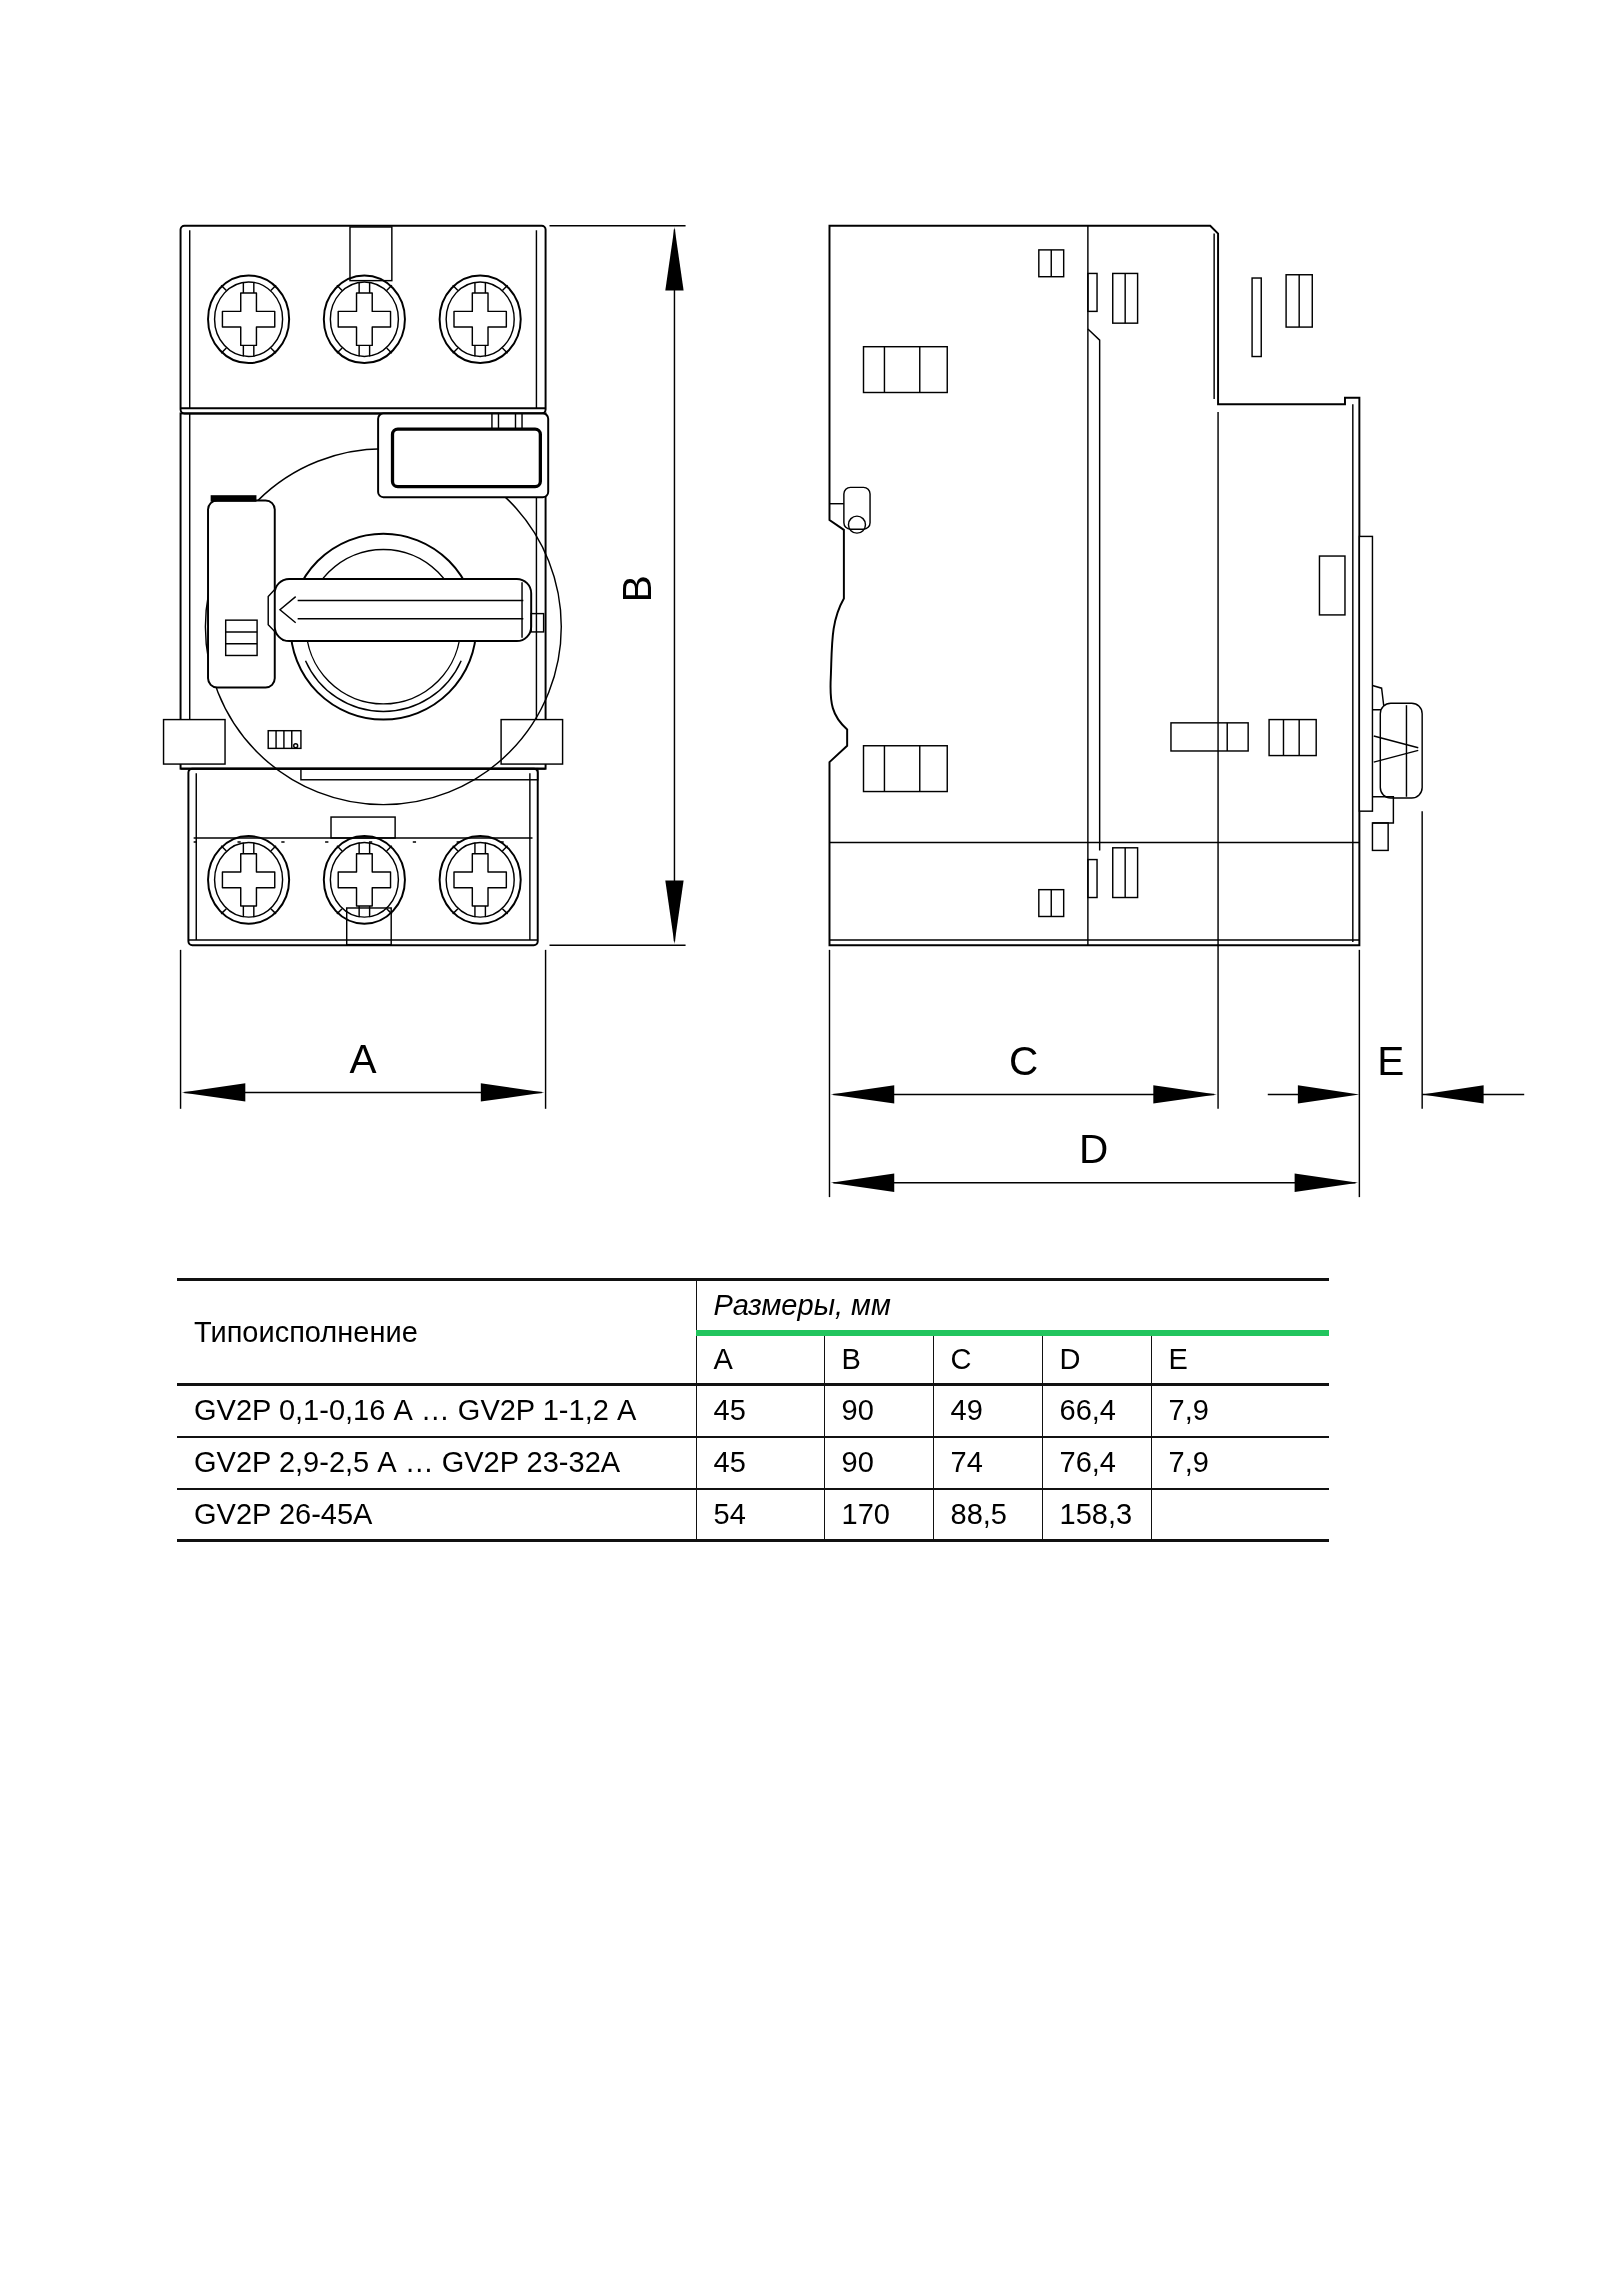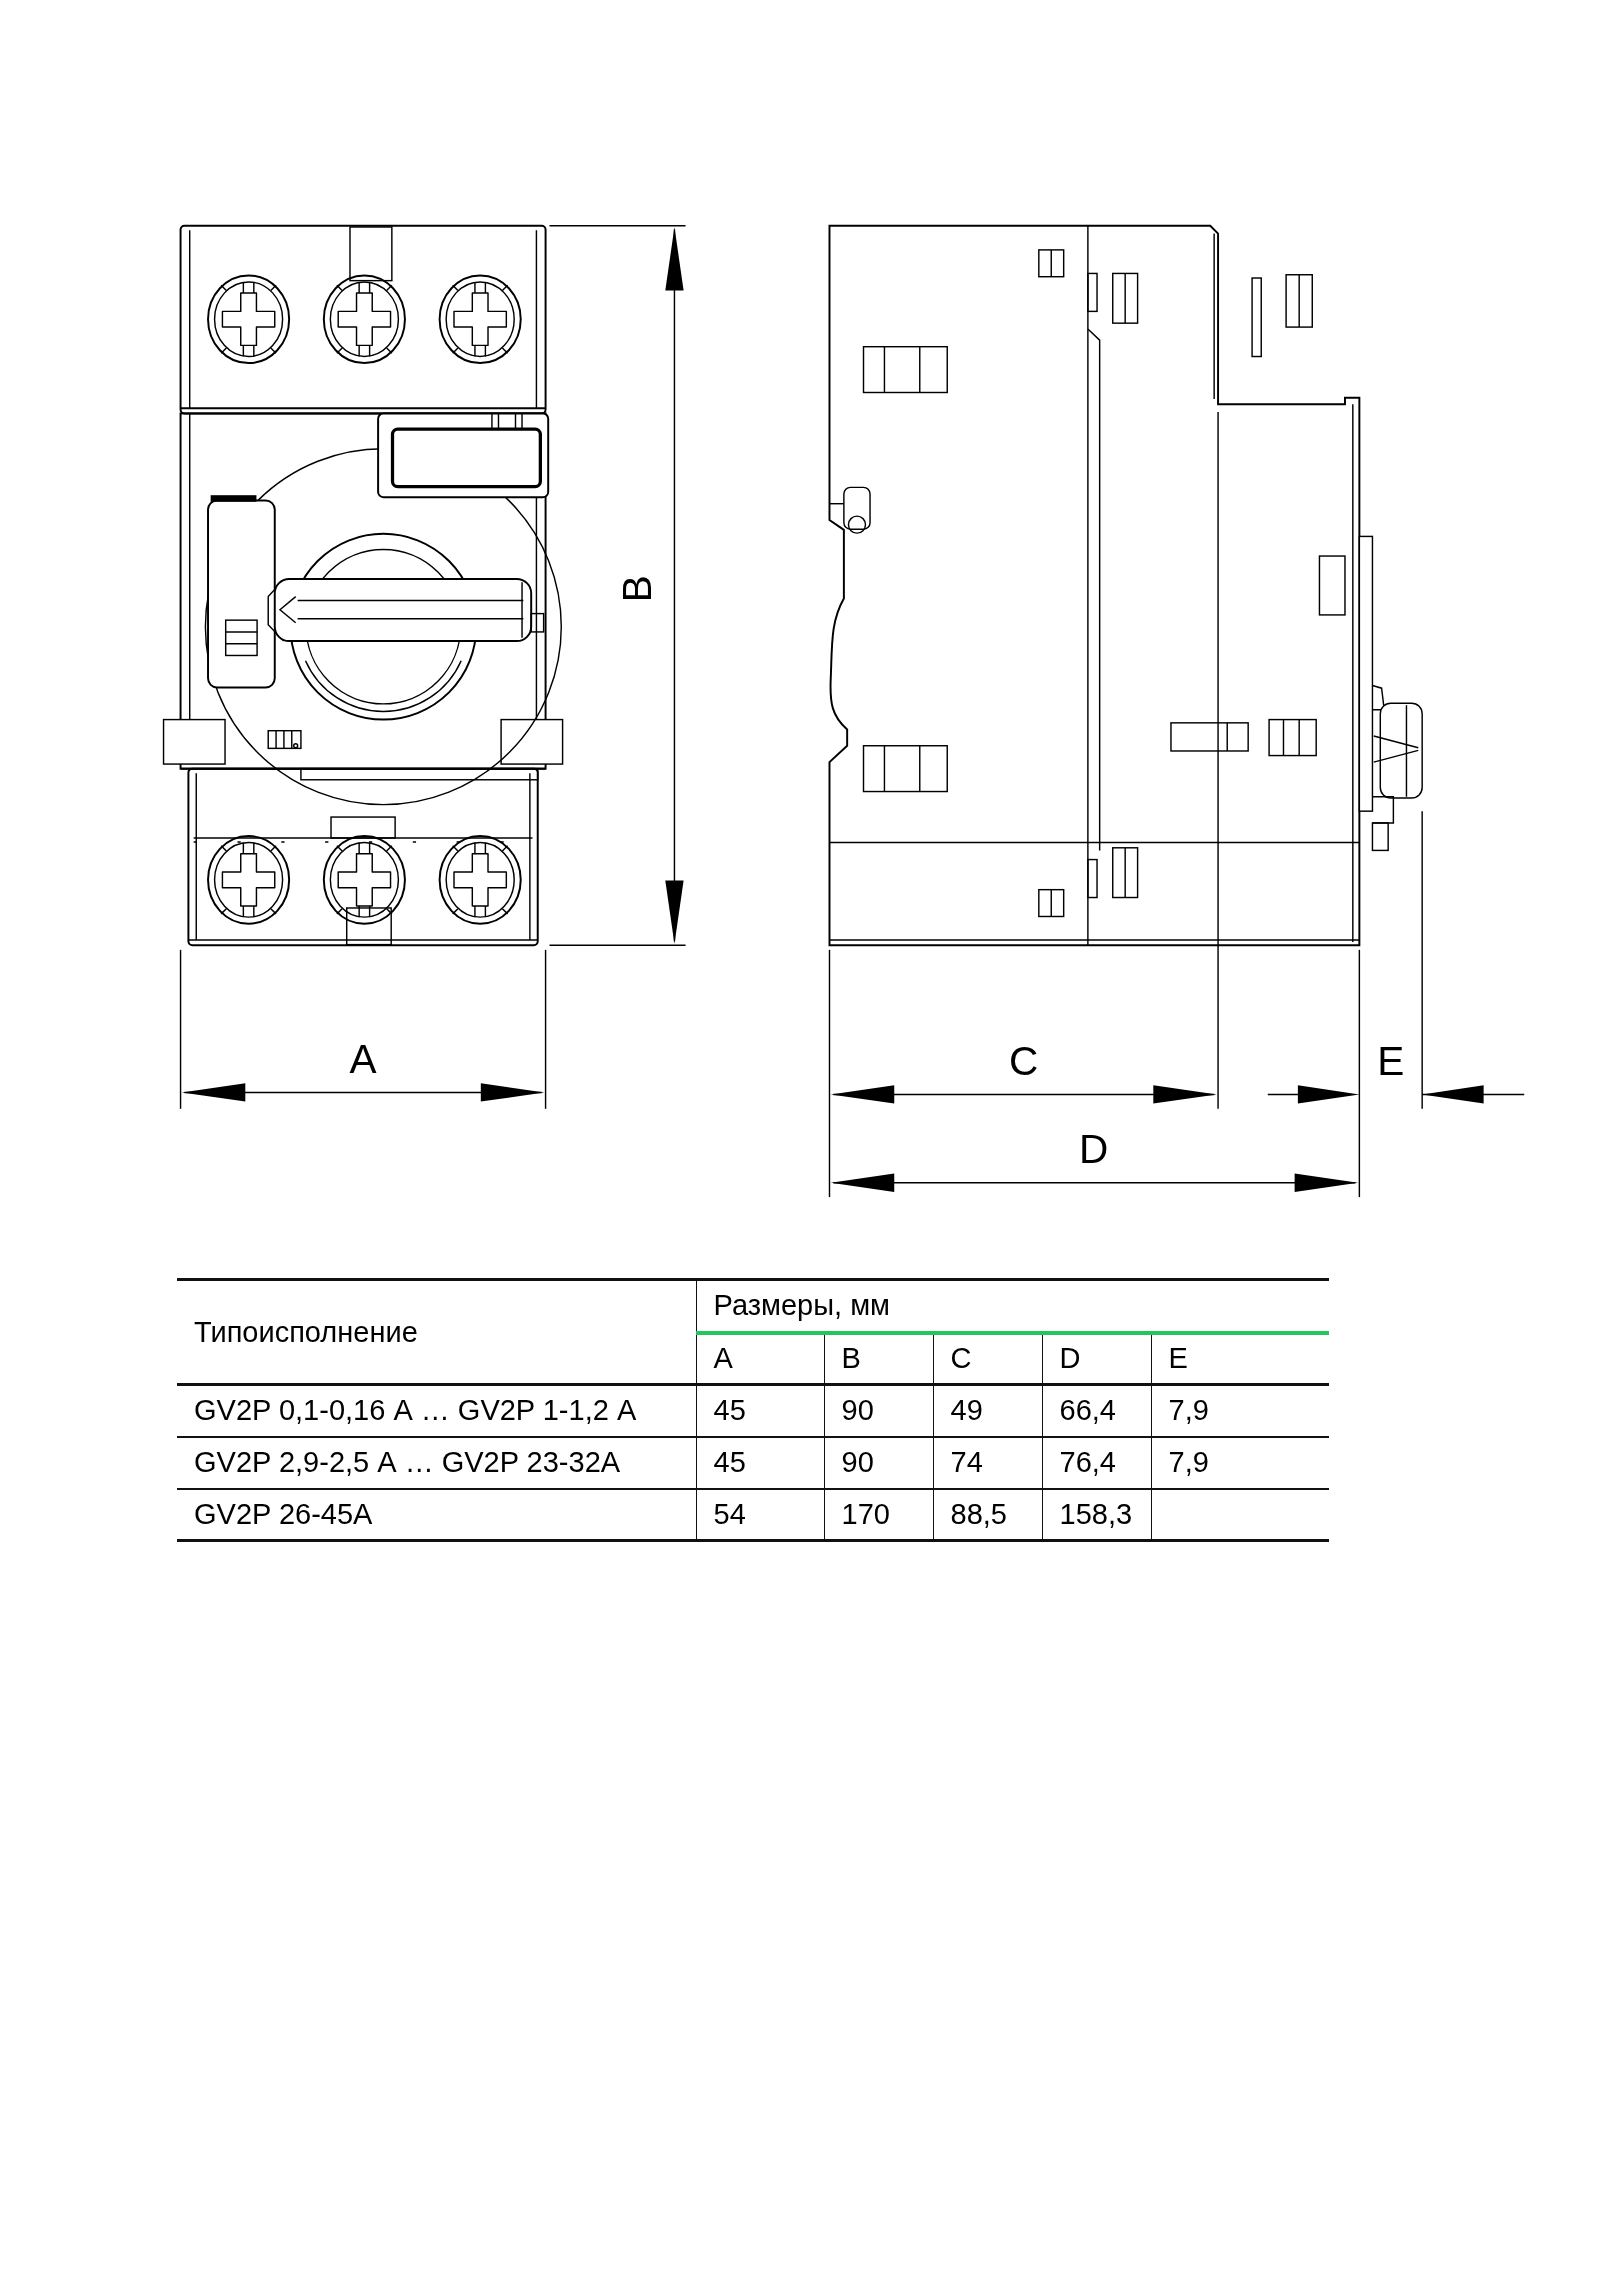--- a/index.html
+++ b/index.html
@@ -14,21 +14,21 @@
   .dim{stroke:#000;fill:none;stroke-width:2.2;}
   .ah{fill:#000;stroke:none;}
   .dimtext{font-family:"Liberation Sans",sans-serif;font-size:62px;fill:#000;}
   
   table.dims{position:absolute;left:177px;top:1278px;border-collapse:collapse;table-layout:fixed;
              font-size:29px;color:#000;}
   table.dims td{padding:0 0 0 17px;vertical-align:middle;white-space:nowrap;overflow:hidden;}
   .bt{border-top:3.3px solid #111;}
   .bb5{border-bottom:3.3px solid #111;}
   .bb4{border-bottom:2.6px solid #111;}
-  .bb3{border-bottom:4px solid #22c55e;}
+  .bb3{border-bottom:6px solid #22c55e;font-style:italic;}
   .br2{border-right:1.3px solid #111;}
   .bl2{border-left:1.3px solid #111;}
   .h1{height:53px;}
   .h2{height:52px;}
   .hr{height:52px;}
 </style>
 </head>
 <body>
 
 <div class="canvas">

